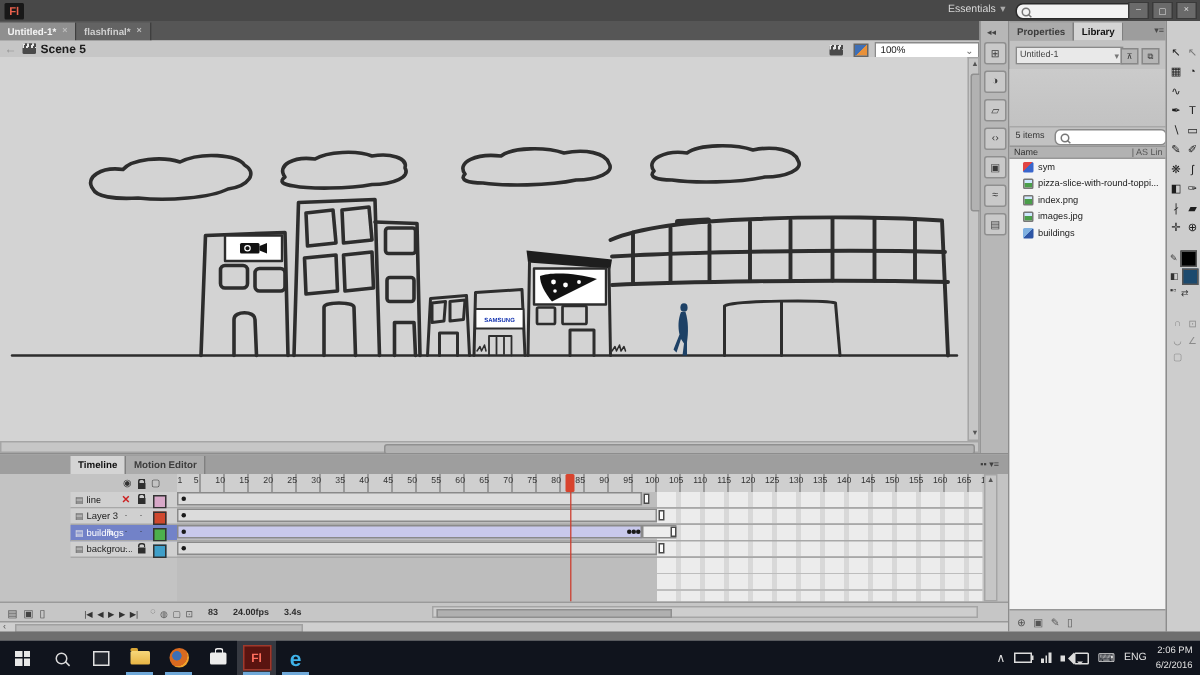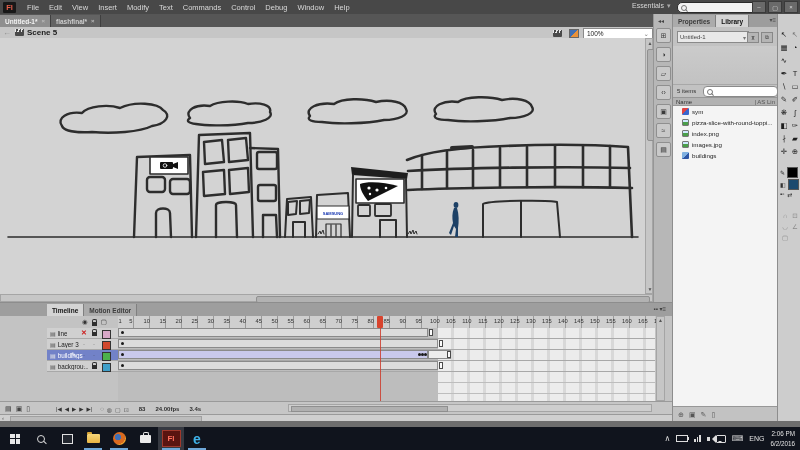--- a/index.html
+++ b/index.html
@@ -170,33 +170,20 @@
   .chat::after{content:"";position:absolute;left:1px;bottom:-3px;border:2px solid transparent;border-top-color:#ddd;}
   #clock{text-align:right;font-size:6.3px;line-height:1.5;margin-right:3px;}
 </style>
 </head>
 <body>
 
 <div id="app">
 
   <div id="menubar" class="abs">
     <div id="fl-logo">Fl</div>
-    <div id="menu-items" style="display:flex;">
-        <span class="mi">File</span>
-        <span class="mi">Edit</span>
-        <span class="mi">View</span>
-        <span class="mi">Insert</span>
-        <span class="mi">Modify</span>
-        <span class="mi">Text</span>
-        <span class="mi">Commands</span>
-        <span class="mi">Control</span>
-        <span class="mi">Debug</span>
-        <span class="mi">Window</span>
-        <span class="mi">Help</span>
-      </div>
     <div id="workspace">
       <span>Essentials</span><span class="caret">▾</span>
     </div>
     <div id="topsearch">
         <span class="mag"></span>
       </div>
     <div id="winbtns">
         <span class="winbtn">–</span>
         <span class="winbtn">▢</span>
         <span class="winbtn">×</span>

